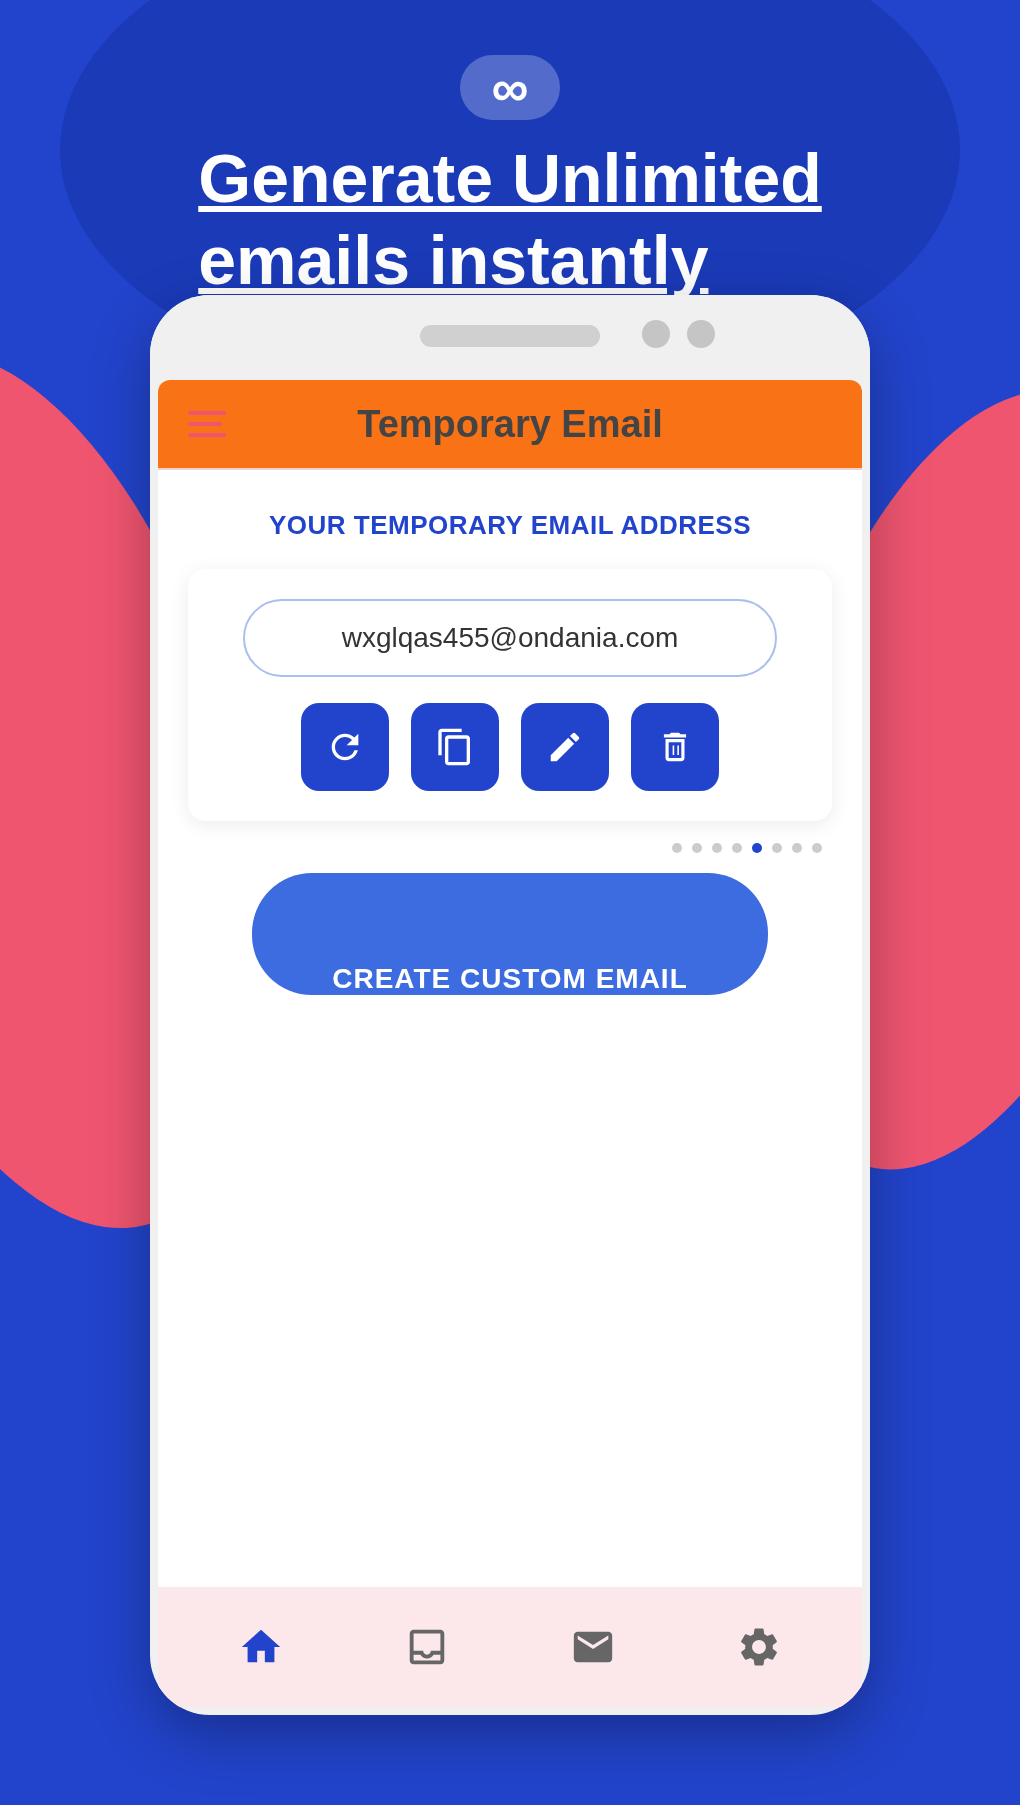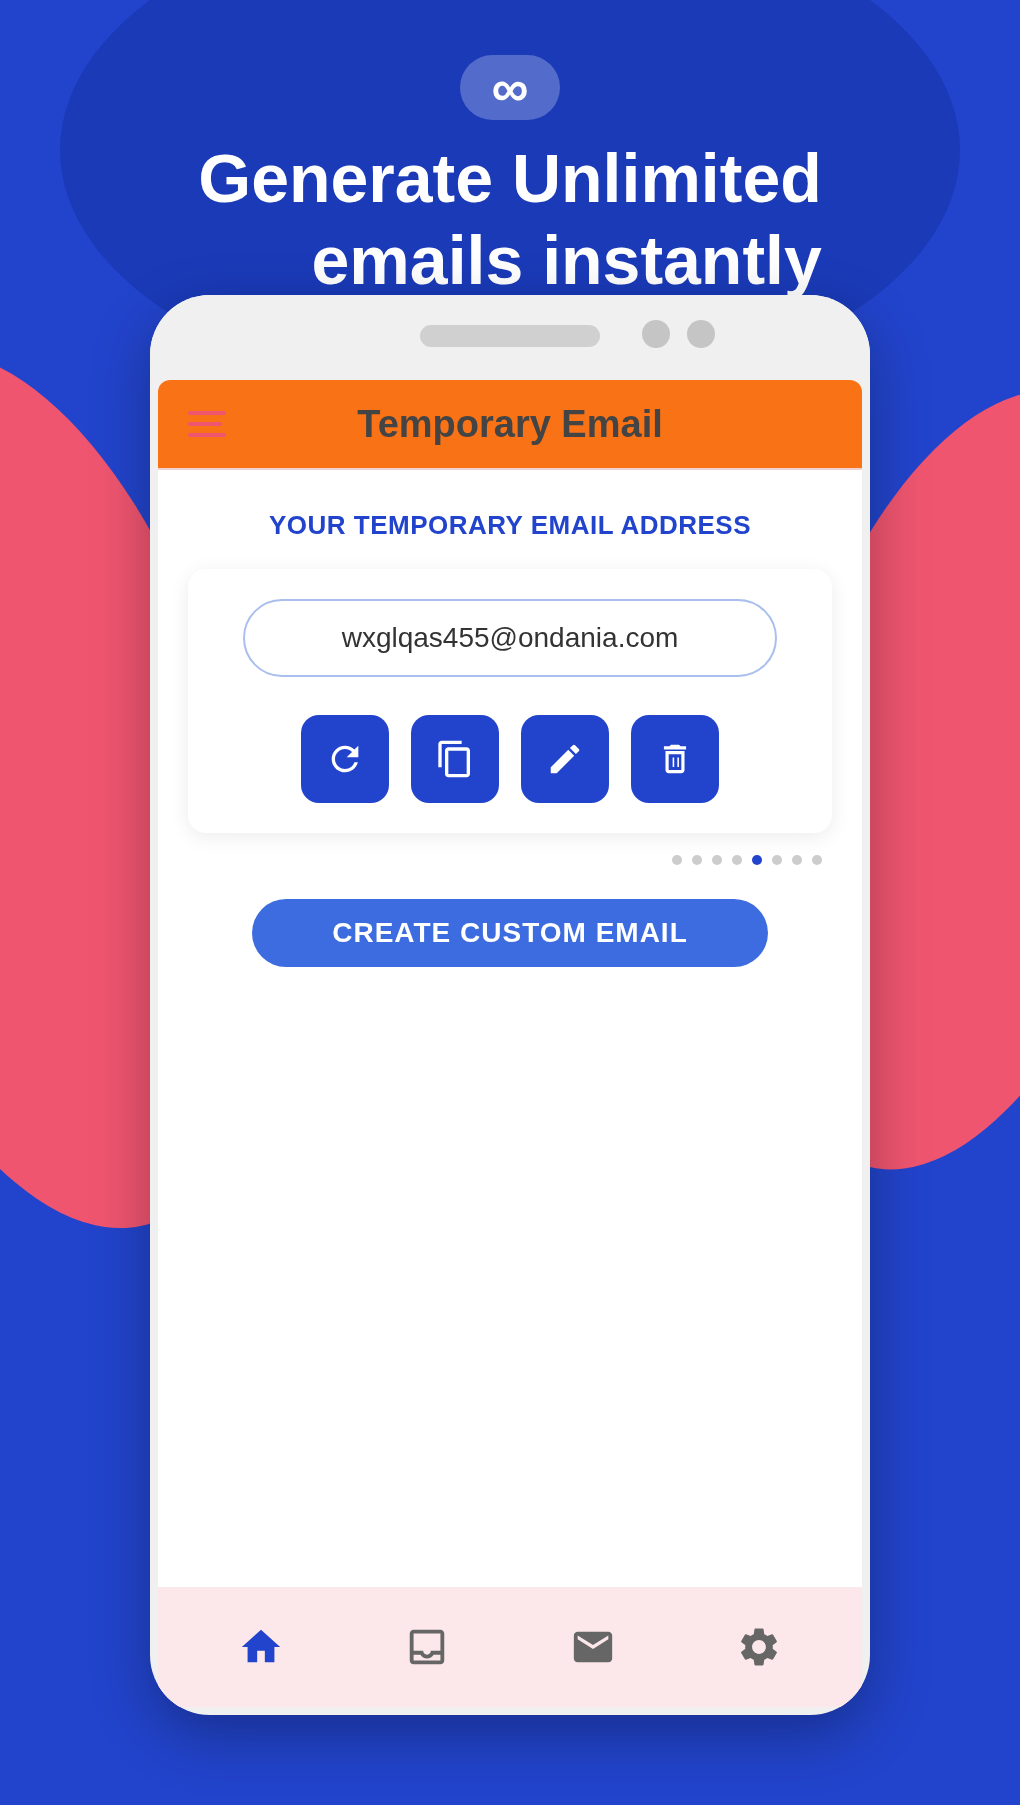--- a/index.html
+++ b/index.html
@@ -94,22 +94,23 @@
       color: white;
       font-size: 52px;
       line-height: 1;
       font-weight: bold;
     }
 
     .header-title {
       color: white;
       font-size: 68px;
       font-weight: bold;
-      text-align: right;
+      text-align: left;
       line-height: 1.2;
+      text-decoration: underline;
     }
 
     
     .phone-mockup {
       position: absolute;
       top: 295px;
       left: 50%;
       transform: translateX(-50%);
       width: 720px;
       height: 1420px;
@@ -239,21 +240,21 @@
     
     .email-card {
       width: 100%;
       background: white;
       border-radius: 18px;
       box-shadow: 0 4px 20px rgba(0,0,0,0.08);
       padding: 30px 25px;
       display: flex;
       flex-direction: column;
       align-items: center;
-      gap: 38px;
+      gap: 26px;
     }
 
     .email-input-wrap {
       width: 100%;
       display: flex;
       justify-content: center;
     }
 
     .email-display {
       width: 90%;
@@ -303,28 +304,28 @@
       background: #ccc;
     }
 
     .dot.active {
       background: #2244cc;
     }
 
     
     .create-btn {
       width: 80%;
-      height: 68px;
+      height: 122px;
       background: #3d6ce0;
       border-radius: 60px;
       display: flex;
-      align-items: center;
+      align-items: flex-end;
       justify-content: center;
       cursor: pointer;
-      margin-top: 24px;
+      margin-top: 10px;
     }
 
     .create-btn-text {
       color: white;
       font-size: 28px;
       font-weight: 800;
       letter-spacing: 1px;
       text-align: center;
     }
 

